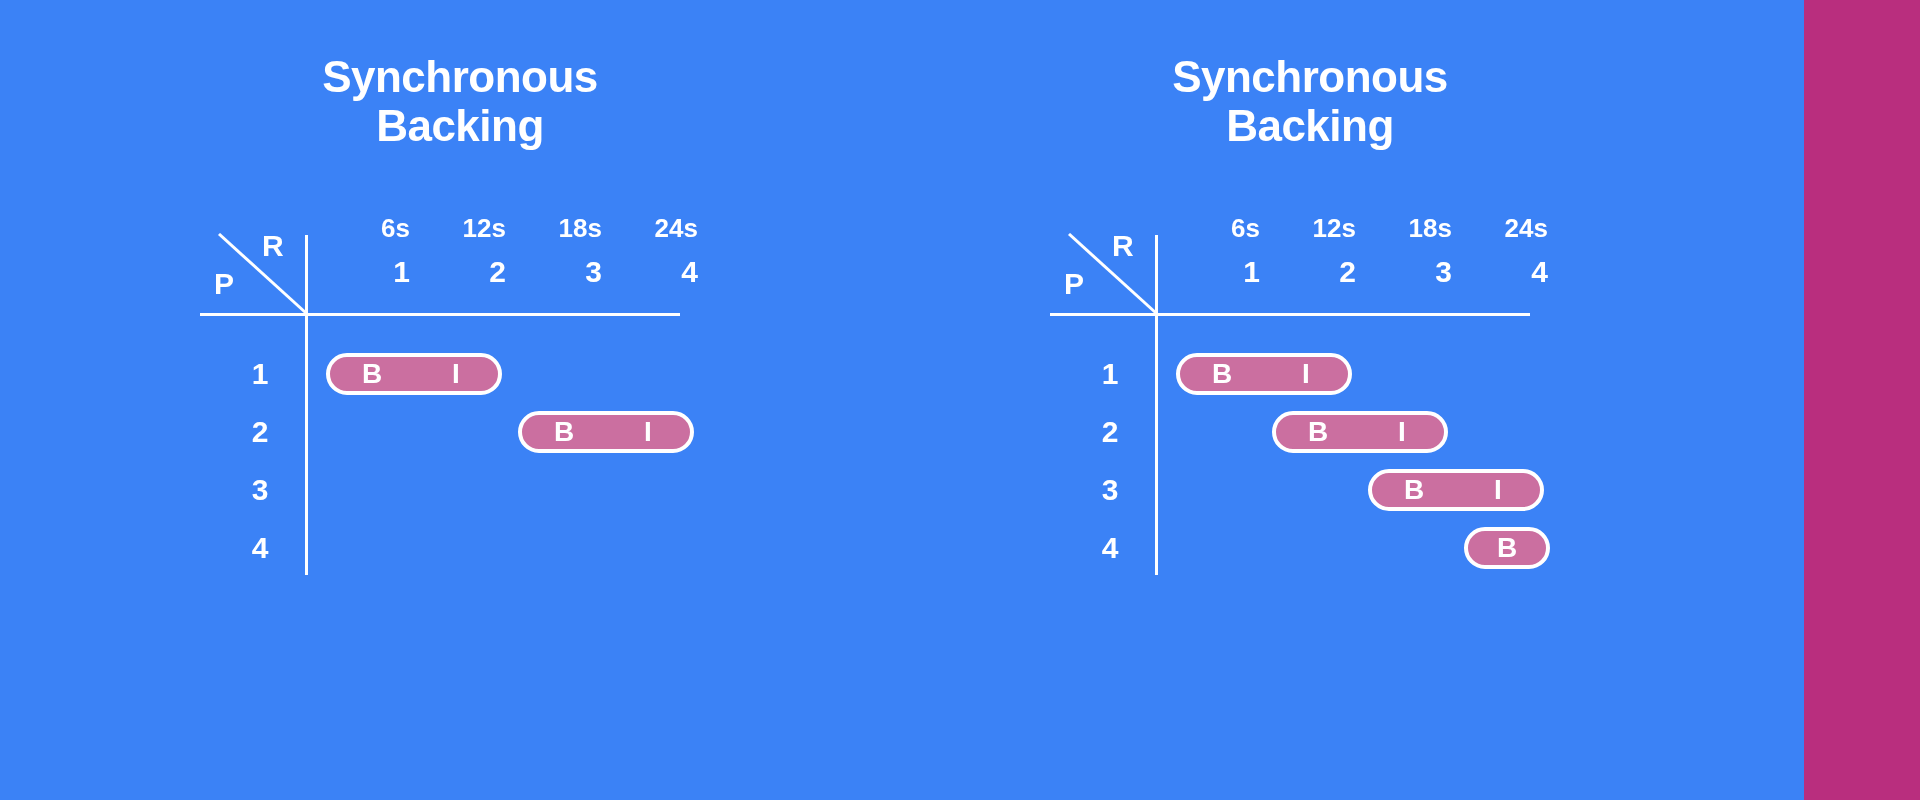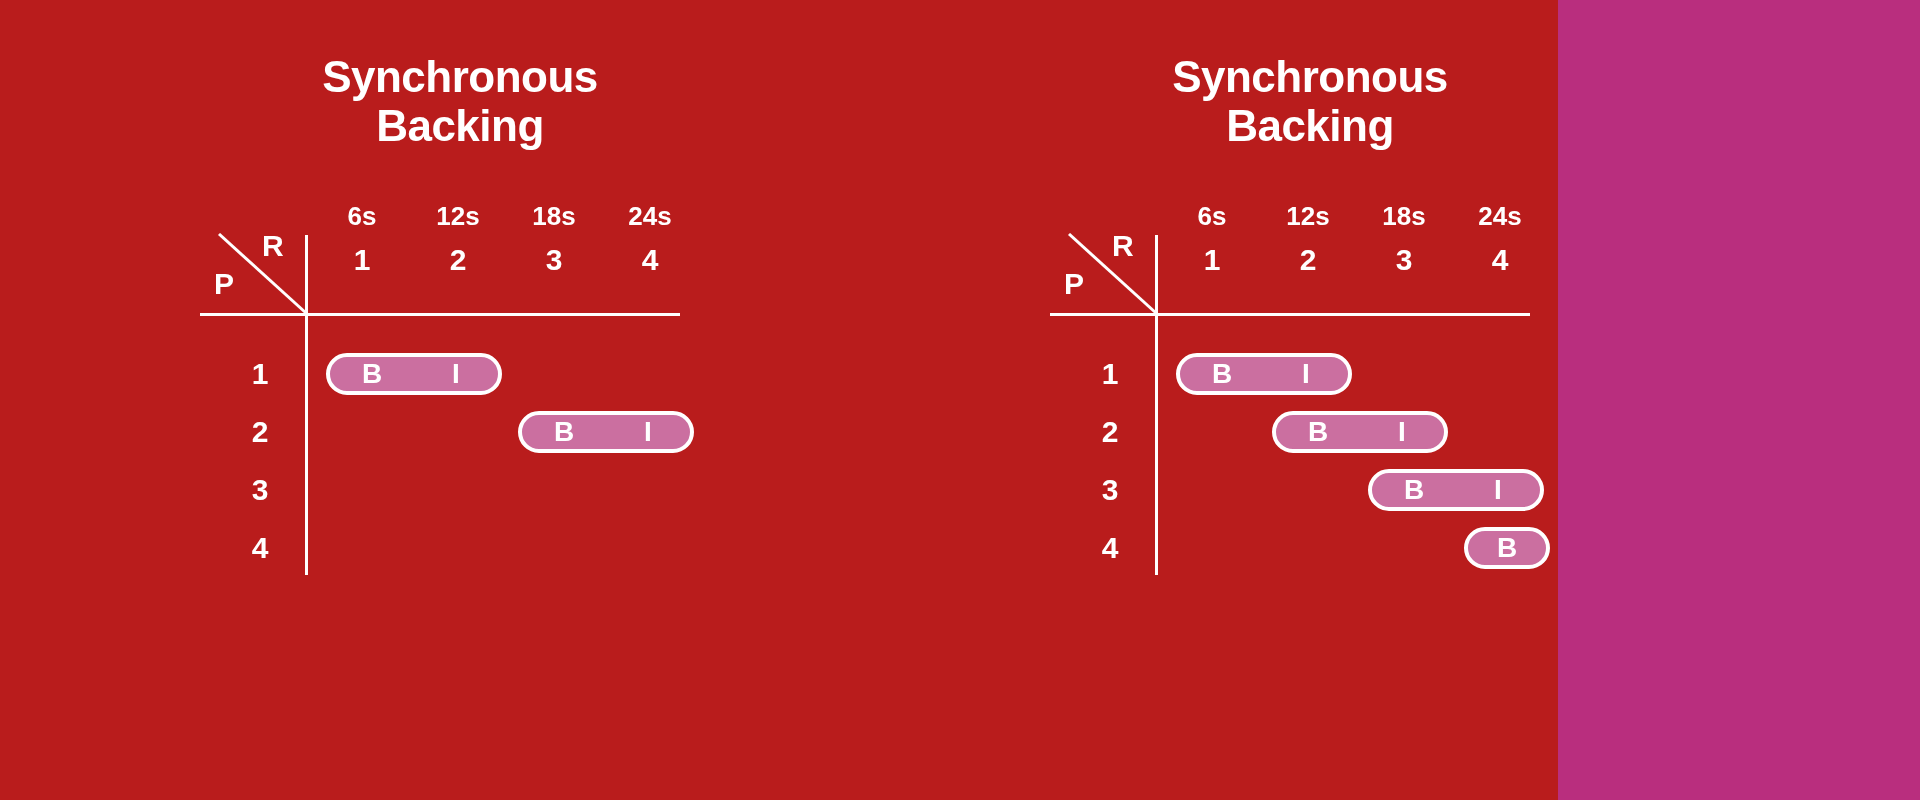--- a/index.html
+++ b/index.html
@@ -9,23 +9,23 @@
   body {
     width: 1920px;
     height: 800px;
     background: #b92e7e;
     font-family: "Liberation Sans", sans-serif;
     overflow: hidden;
   }
 
   #stage {
     position: relative;
-    width: 1558px;
+    width: 1804px;
     height: 800px;
-    background: #b91c1c;
+    background: #3b82f6;
   }
 
   .panel {
     position: absolute;
     top: 0;
     width: 860px;
     height: 800px;
   }
   .panel.left  { left: 30px; }
   .panel.right { left: 880px; }
@@ -92,23 +92,23 @@
     left: 14px;
     top: 72px;
     color: #ffffff;
     font-size: 30px;
     font-weight: bold;
   }
 
   
   .col-head {
     position: absolute;
-    top: 8px;
+    top: 20px;
     width: 96px;
-    text-align: center;
+    text-align: right;
     color: #ffffff;
   }
   .col-time {
     font-size: 26px;
     font-weight: bold;
     line-height: 1.0;
   }
   .col-num {
     margin-top: 16px;
     font-size: 30px;

